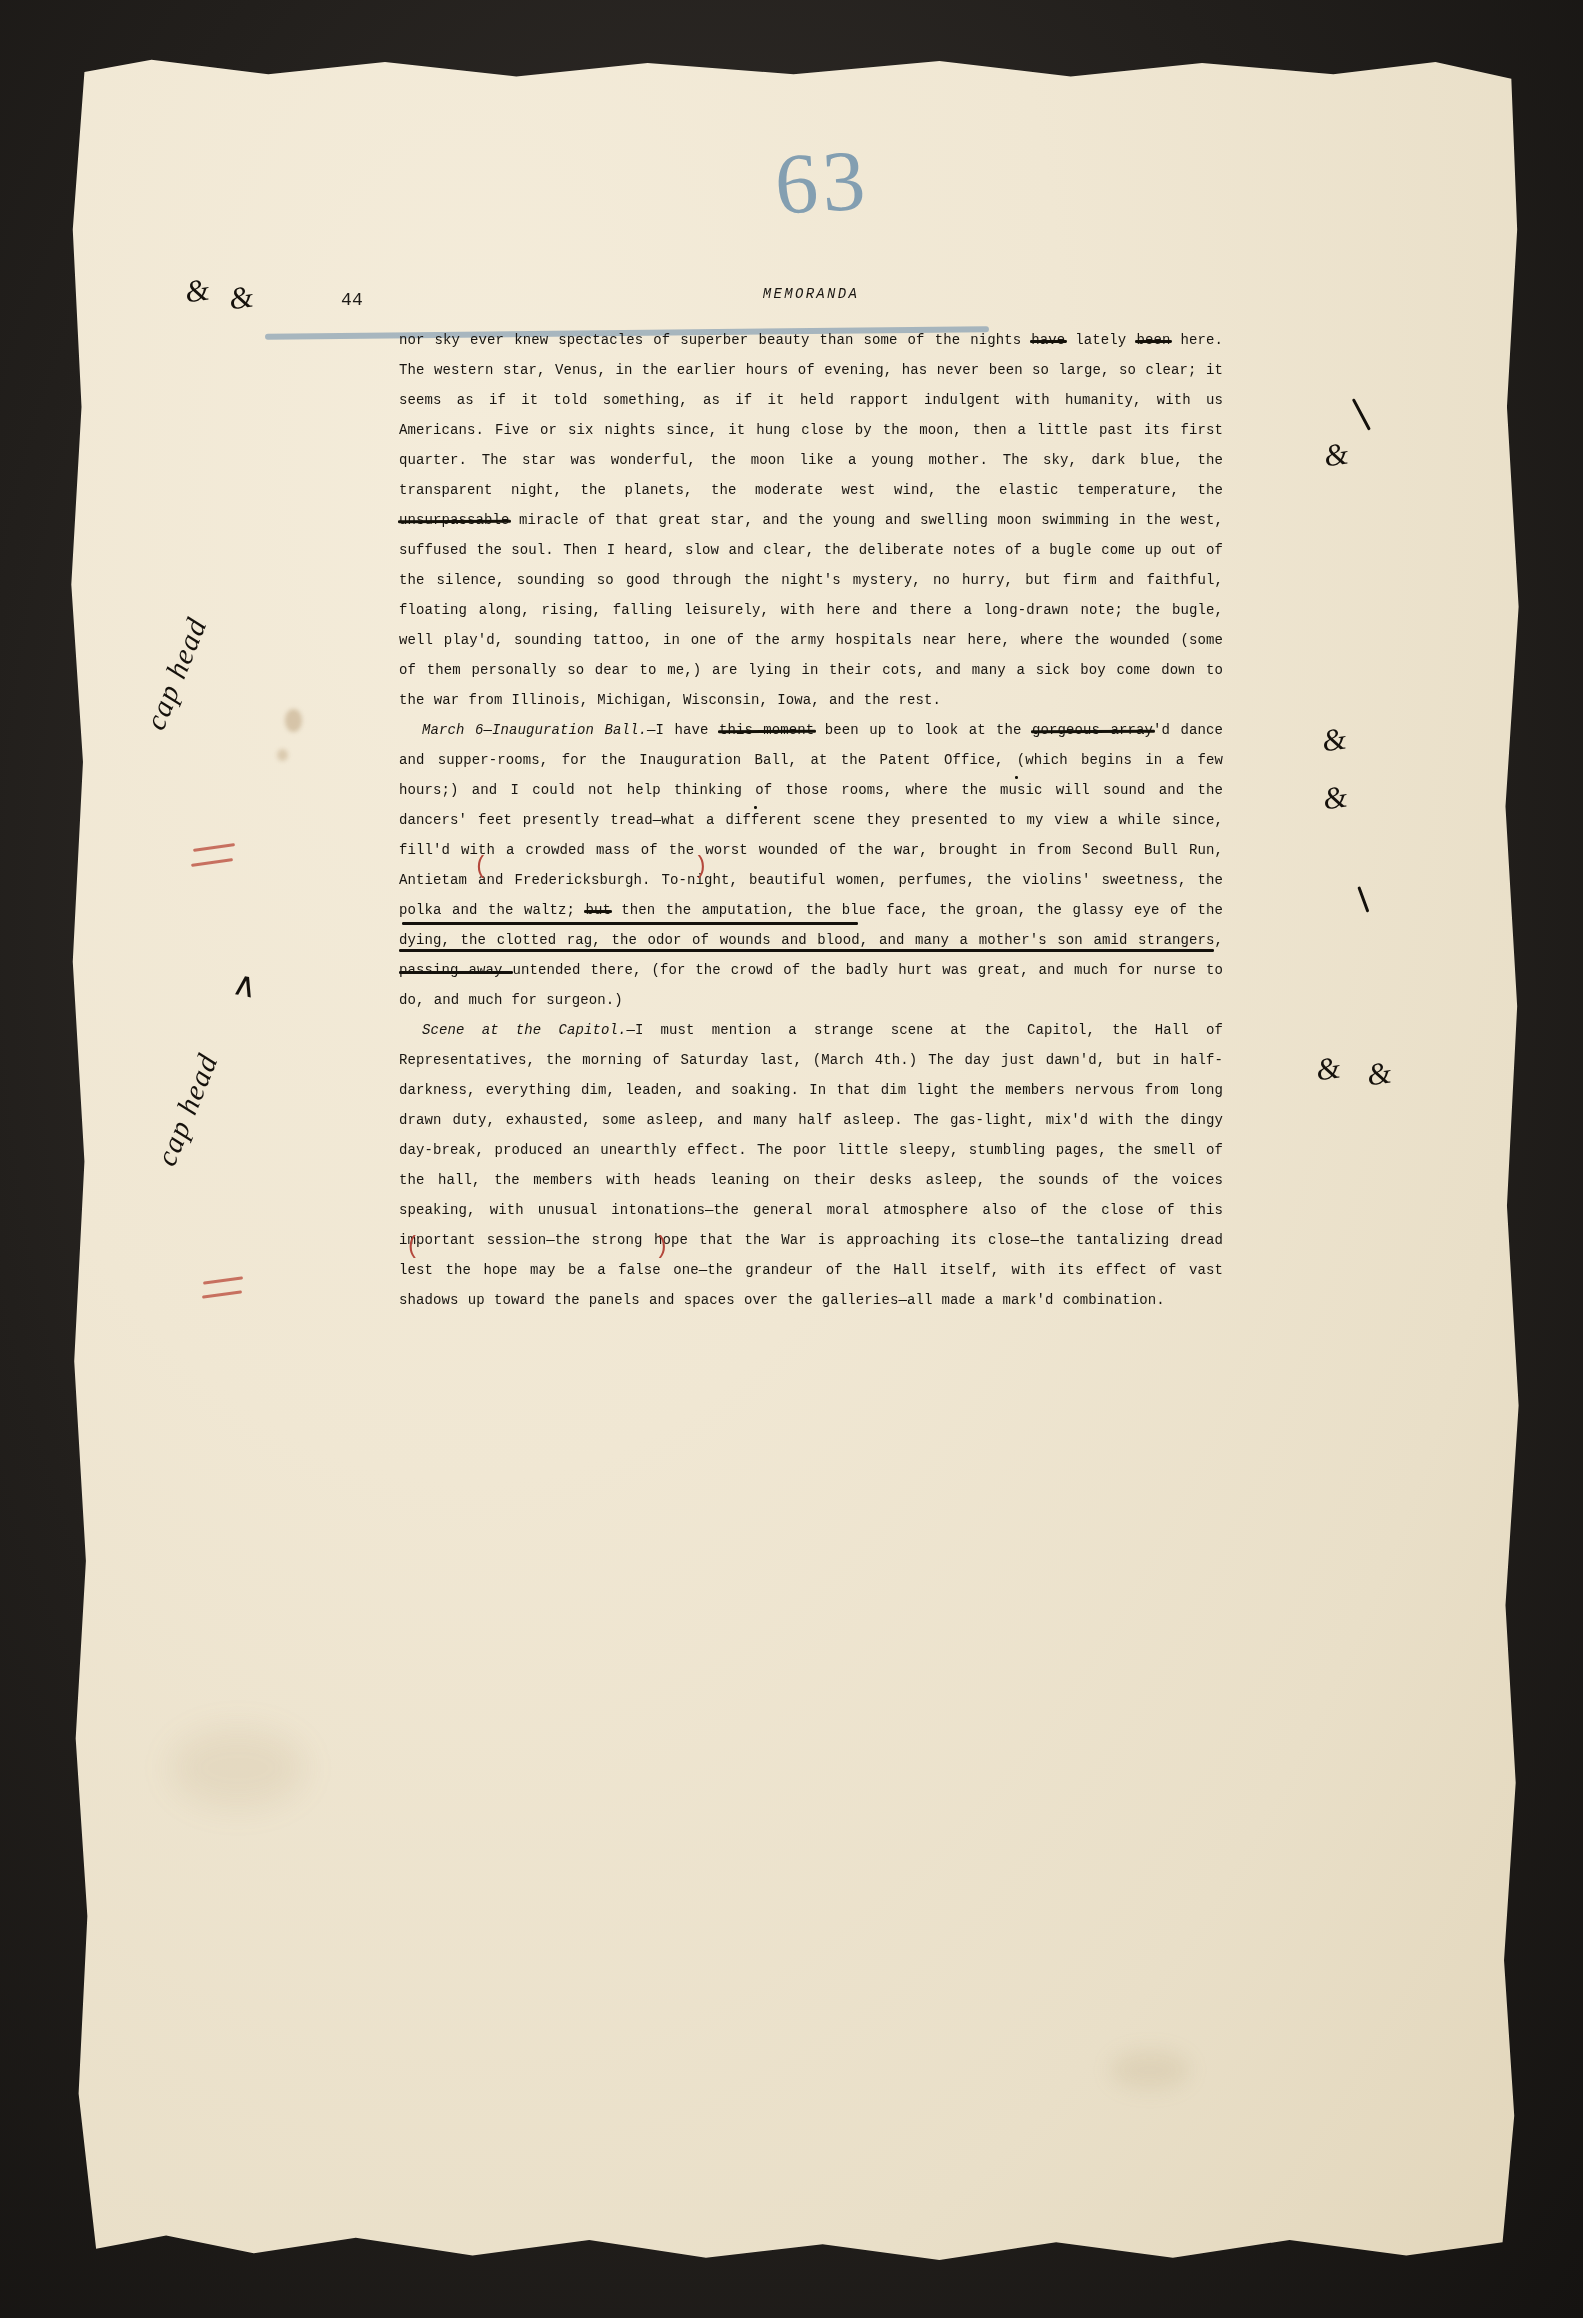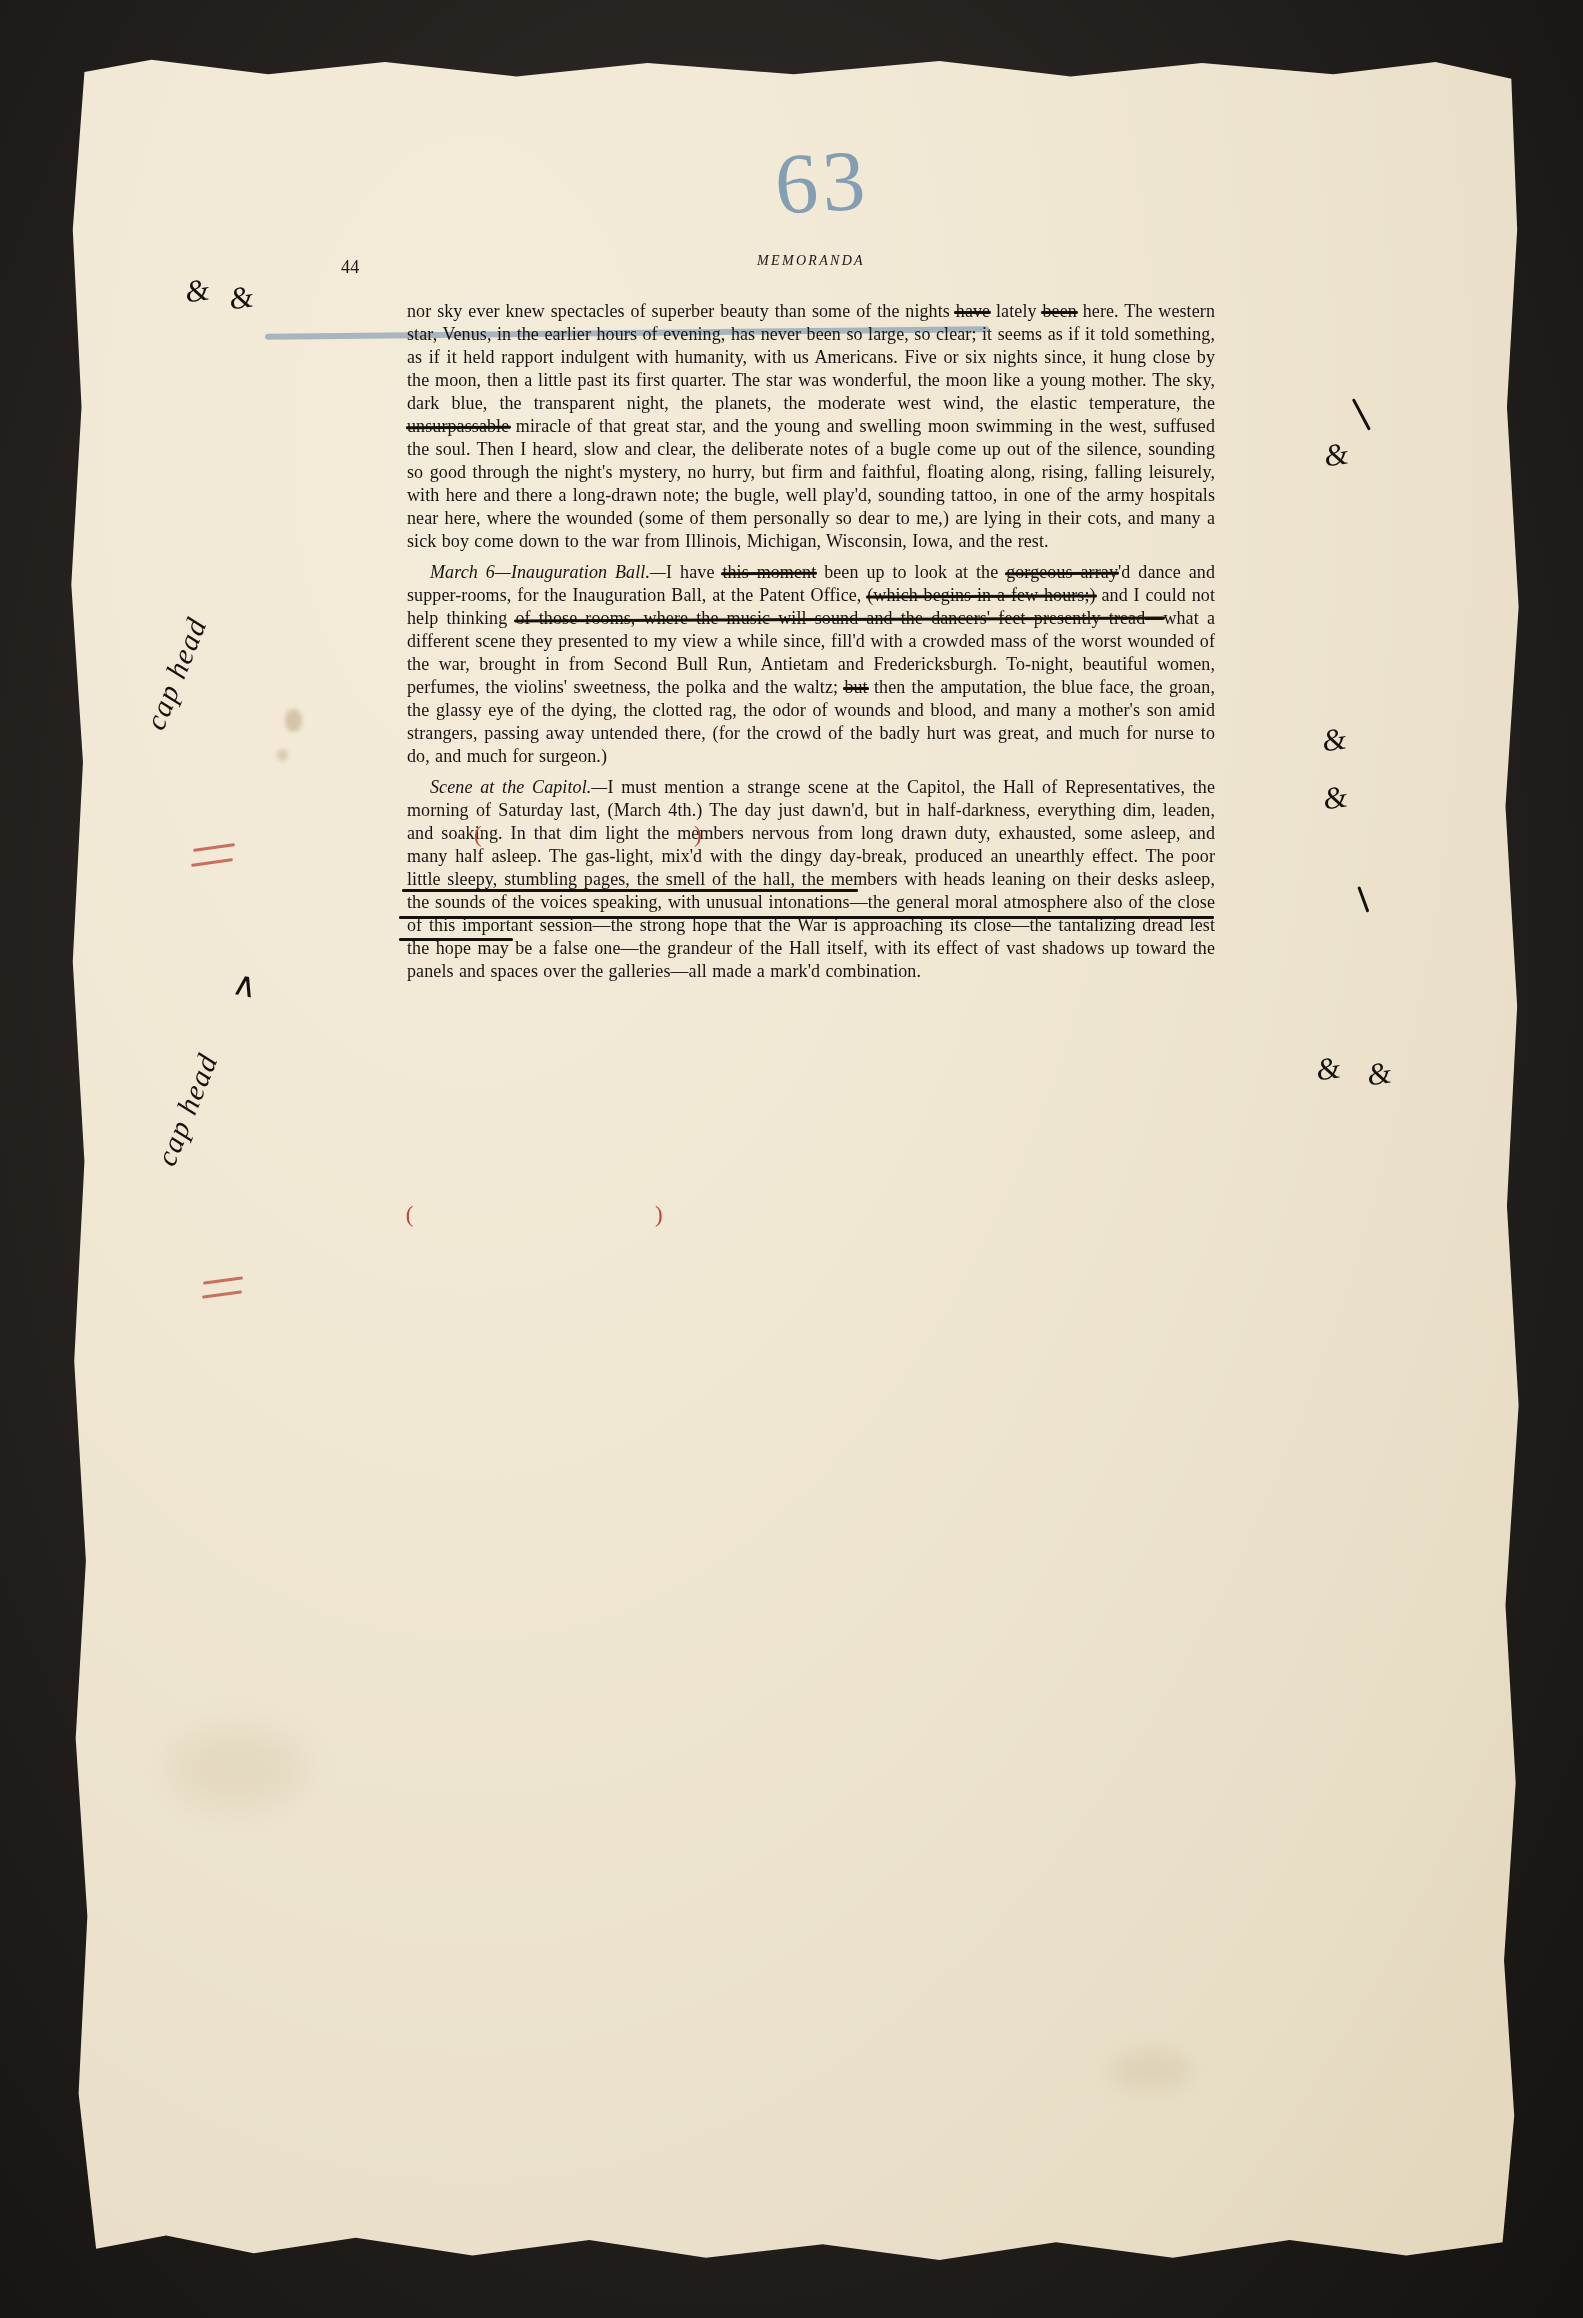--- a/index.html
+++ b/index.html
@@ -58,22 +58,23 @@
   
   .foxing {
     position: absolute;
     border-radius: 50%;
     pointer-events: none;
   }
 
   .column {
     position: absolute;
     left: 335px;
-    top: 200px;
+    top: 233px;
     width: 824px;
+    font-family: Liberation Mono, monospace;
   }
 
   .page-head {
     position: relative;
     height: 40px;
   }
   .folio-num {
     position: absolute;
     left: -58px;
     top: 5.4px;
@@ -86,23 +87,23 @@
     left: 50%;
     transform: translateX(-50%);
     top: 1.3px;
     font-style: italic;
     font-size: 14px;
     letter-spacing: 2.3px;
     color: #1a1713;
   }
 
   p.body {
-    margin: 8px;
-    font-size: 18px;
-    line-height: 23px;
+    margin: 0;
+    font-size: 14px;
+    line-height: 30px;
     text-align: justify;
     text-justify: inter-word;
     color: #171410;
     letter-spacing: 0.1px;
     word-spacing: 0.7px;
   }
   p.body + p.body { margin-top: 0; }
   .indent { display: inline-block; width: 23px; }
 
   .sechead {

